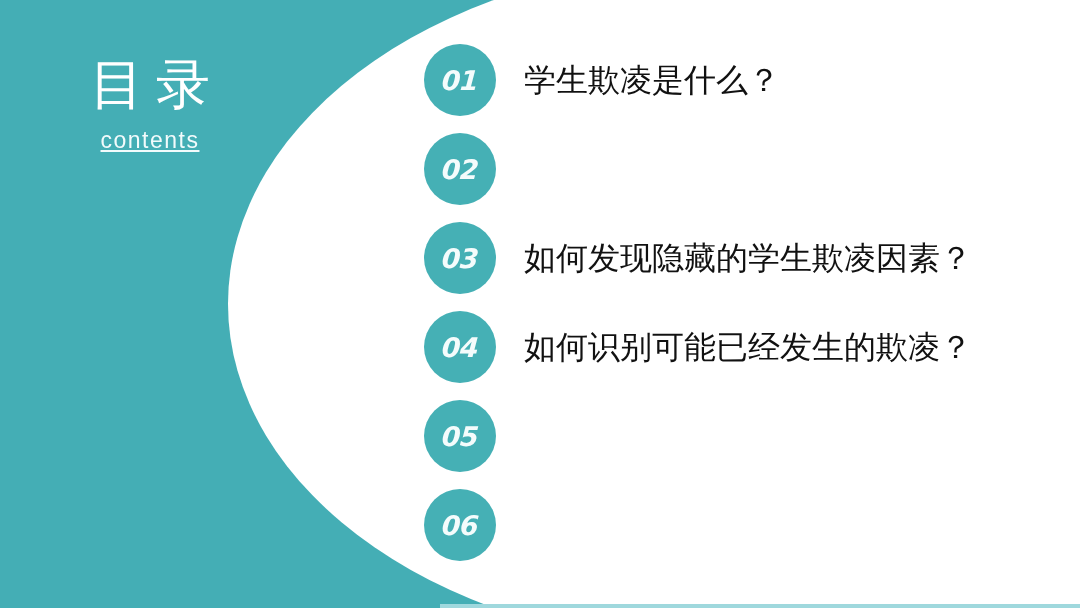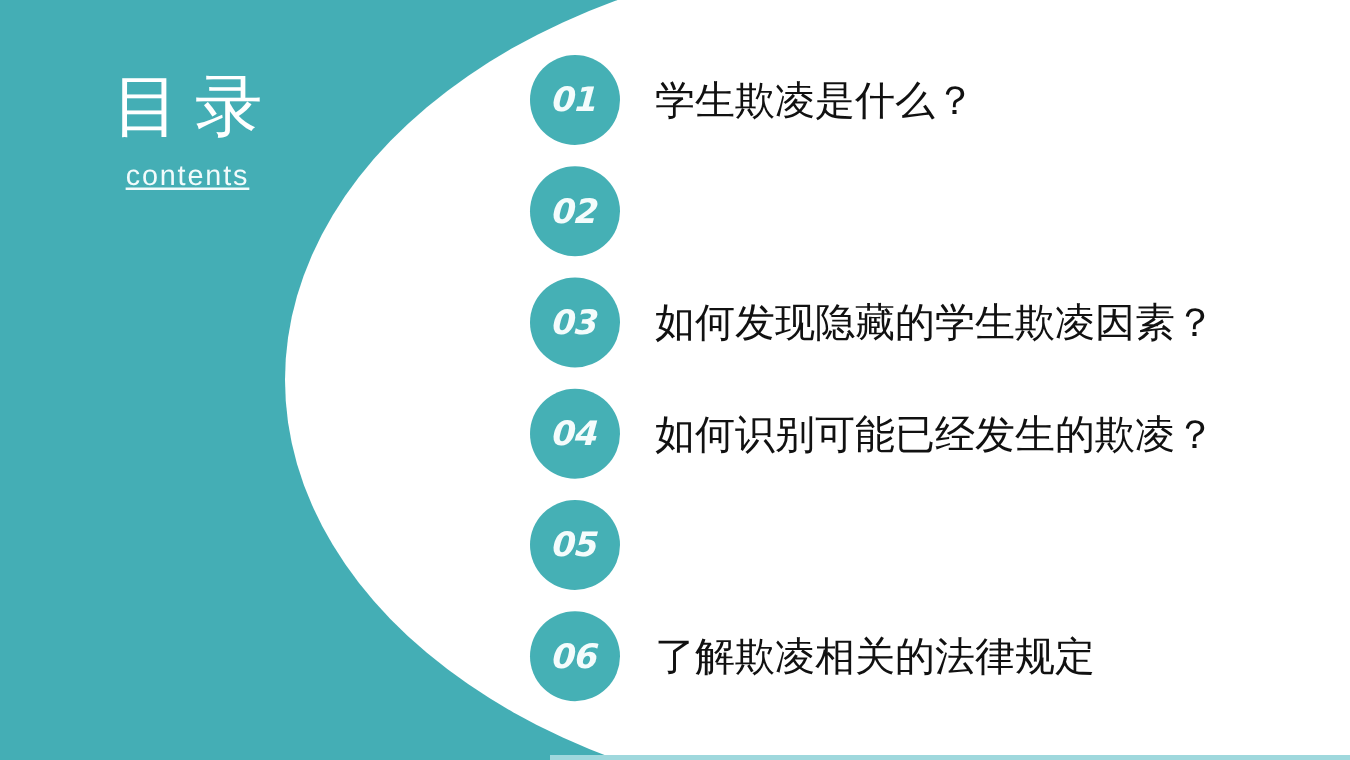--- a/index.html
+++ b/index.html
@@ -203,18 +203,17 @@
     <div class="toc-item">
       <div class="badge">
         <span class="badge-num">05</span>
       </div>
     </div>
 
     <div class="toc-item">
       <div class="badge">
         <span class="badge-num">06</span>
       </div>
-      <div class="toc-label">了解欺凌相关的法律规定</div>
     </div>
 
   </div>
 
 </div>
 
 </body></html>

